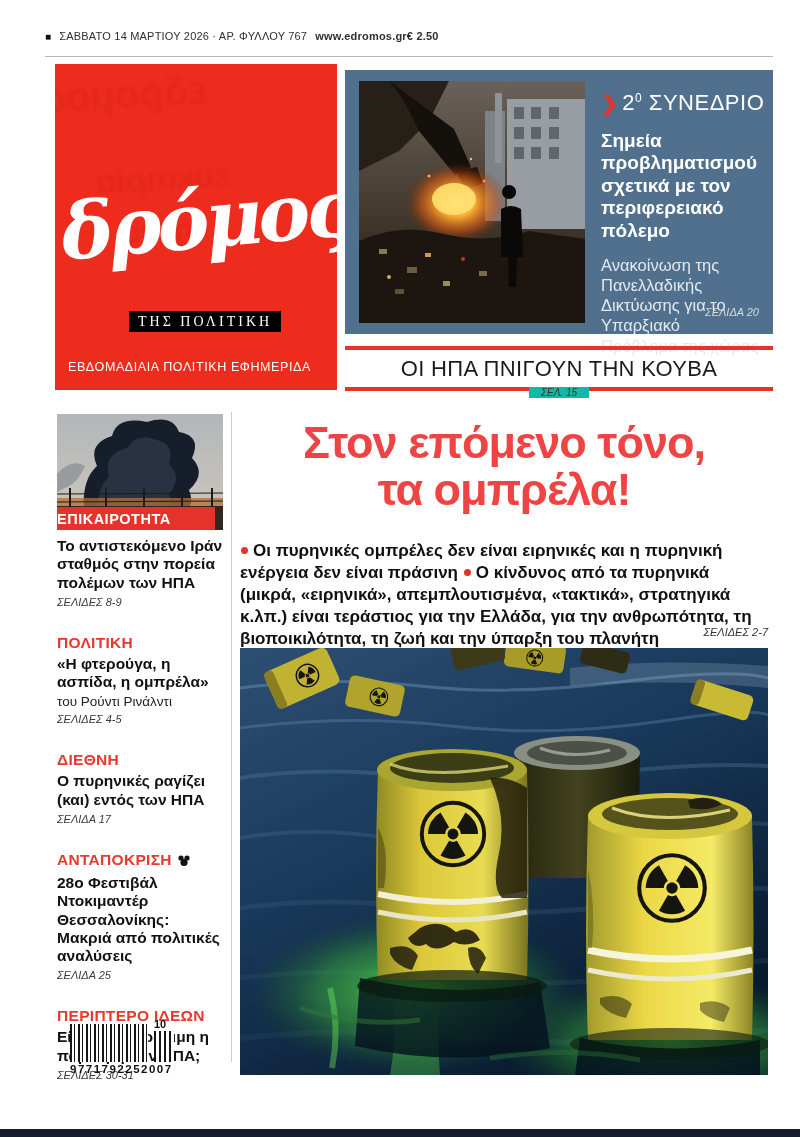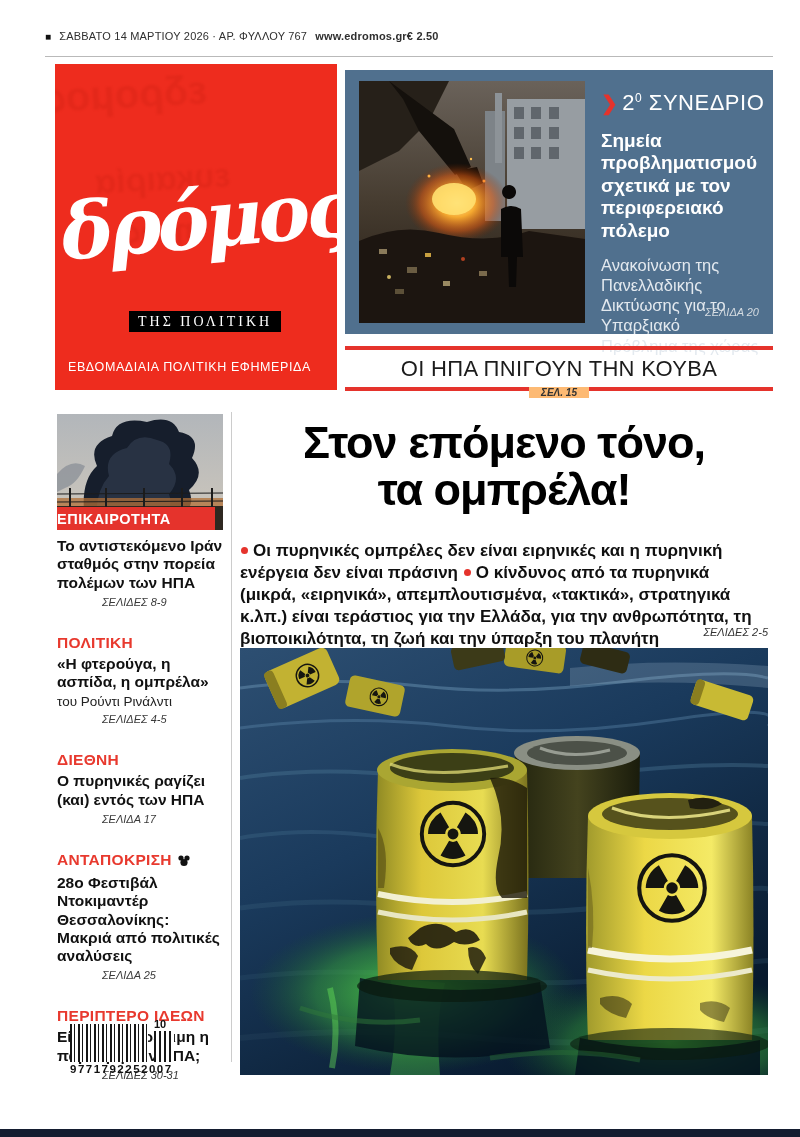--- a/index.html
+++ b/index.html
@@ -41,37 +41,37 @@
   .congress h2{margin:14px 0 8px 0;font-size:19px;line-height:1.18;font-weight:bold;color:#fff;}
   .congress .sub{margin-top:13px;font-size:16.5px;line-height:1.22;color:#e3e9ef;font-weight:400;}
   .congress .pref{position:absolute;right:14px;top:236px;font-size:11px;font-style:italic;color:#d4dbe1;}
 
   
   .cuba{left:345px;top:346px;width:428px;height:50px;}
   .cuba .line-top{position:absolute;left:0;top:0;width:100%;height:4px;background:#e5332c;}
   .cuba .title{position:absolute;left:0;top:10px;width:100%;text-align:center;font-size:22px;color:#1c1c1c;letter-spacing:.3px;}
   .cuba .line-bot{position:absolute;left:0;top:41px;width:100%;height:4px;background:#e5332c;}
   .cuba .pref{position:absolute;left:0;top:36px;width:100%;text-align:center;}
-  .cuba .pref span{background:#fdba74;padding:0 12px;font-size:10px;font-style:italic;font-weight:bold;color:#333;}
+  .cuba .pref span{background:#14b8a6;padding:0 12px;font-size:10px;font-style:italic;font-weight:normal;color:#333;}
 
   
   .sidebar{left:57px;top:414px;width:166px;}
   .sb-photo{position:relative;width:166px;height:116px;background:#9aa0a6;overflow:hidden;}
   .sb-tag{background:#e5332c;color:#fff;font-weight:bold;font-size:14.5px;letter-spacing:.5px;padding:4px 8px 3px 0;}
   .sb-title{font-size:15.5px;font-weight:bold;line-height:1.18;margin-top:7px;color:#111;}
   .sb-byline{font-size:13.5px;color:#222;margin-top:3px;}
-  .sb-pref{font-size:11px;font-style:italic;color:#3a3a3a;margin-top:4px;margin-left:45px;}
+  .sb-pref{font-size:11px;font-style:italic;color:#3a3a3a;margin-top:4px;}
   .sb-sec{font-size:15.5px;font-weight:bold;color:#e8392e;letter-spacing:.3px;}
   .sb-item{margin-top:26px;}
   .festival-icon{display:inline-block;vertical-align:-2px;margin-left:5px;}
   .v-divider{left:231px;top:412px;width:1px;height:650px;background:#cccccc;}
 
   
   .headline{left:240px;top:420px;width:528px;text-align:center;
-    font-size:45px;font-weight:800;line-height:1.04;letter-spacing:-1px;color:#000000;}
+    font-size:45px;font-weight:800;line-height:1.04;letter-spacing:-1px;color:#ef4444;}
   .deck{left:240px;top:540px;width:528px;font-size:17px;font-weight:bold;line-height:1.3;color:#101010;}
   .dot{display:inline-block;width:7px;height:7px;border-radius:50%;background:#e5332c;margin:0 5px 2px 1px;vertical-align:middle;}
   .deck-pref{left:240px;top:626px;width:528px;text-align:right;font-size:11px;font-style:italic;color:#333;}
 
   .main-photo{left:240px;top:648px;width:528px;height:427px;overflow:hidden;background:#12304e;}
 
   
   .barcode{left:70px;top:1018px;width:120px;}
   .bc-issue{position:absolute;left:84px;top:0;font-size:11px;font-weight:bold;color:#111;}
   .bc-main{position:absolute;left:0;top:6px;width:78px;height:38px;
@@ -224,21 +224,21 @@
 <div class="abs v-divider"></div>
 
 <div class="abs headline">
   <div>Στον επόμενο τόνο,</div>
   <div>τα ομπρέλα!</div>
 </div>
 <div class="abs deck">
   <span class="dot"></span><span>Οι πυρηνικές ομπρέλες δεν είναι ειρηνικές και η πυρηνική ενέργεια δεν είναι πράσινη</span>
   <span class="dot"></span><span>Ο κίνδυνος από τα πυρηνικά (μικρά, «ειρηνικά», απεμπλουτισμένα, «τακτικά», στρατηγικά κ.λπ.) είναι τεράστιος για την Ελλάδα, για την ανθρωπότητα, τη βιοποικιλότητα, τη ζωή και την ύπαρξη του πλανήτη</span>
 </div>
-<div class="abs deck-pref">ΣΕΛΙΔΕΣ 2-5</div>
+<div class="abs deck-pref">ΣΕΛΙΔΕΣ 2-7</div>
 
 <div class="abs main-photo">
   <svg width="528" height="427" viewBox="0 0 528 427">
     <defs>
       <linearGradient id="water" x1="0" y1="0" x2=".6" y2="1">
         <stop offset="0" stop-color="#2d4f72"></stop>
           <stop offset=".45" stop-color="#1a3a5c"></stop>
           <stop offset="1" stop-color="#081a2e"></stop>
       </linearGradient>
       <linearGradient id="ylL" x1="0" y1="0" x2="1" y2="0">

